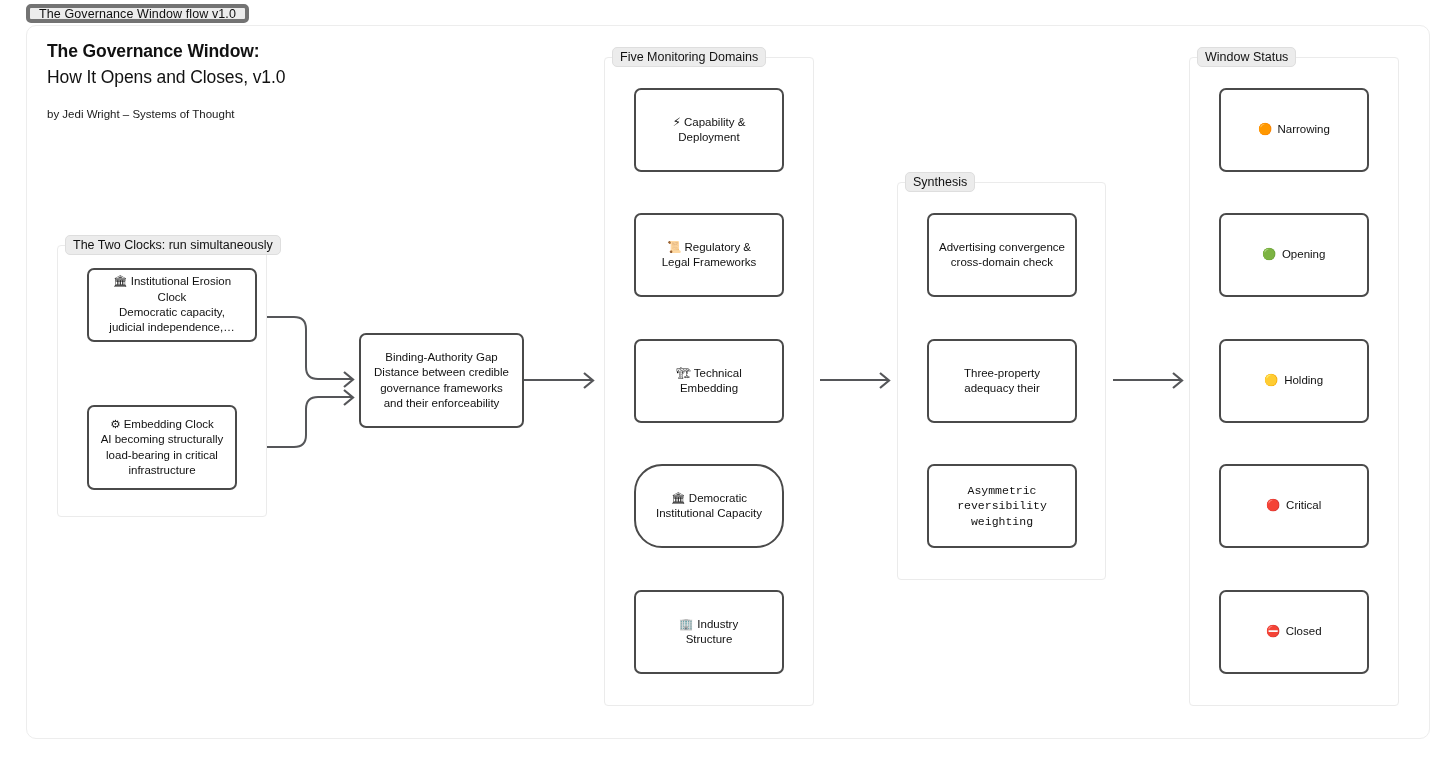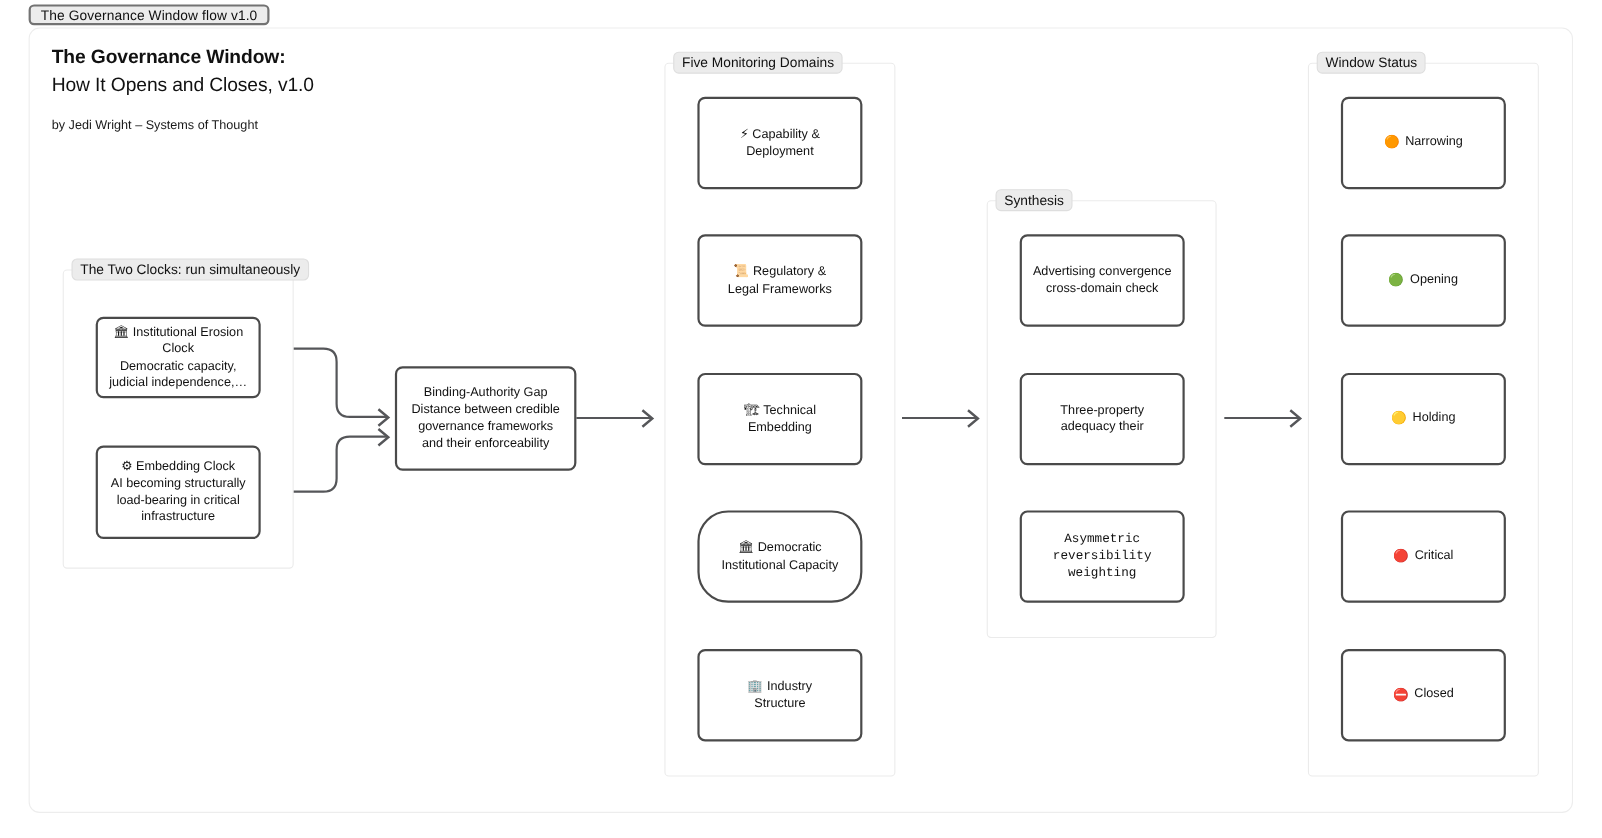--- a/index.html
+++ b/index.html
@@ -23,21 +23,21 @@
   
   .tab-pill {
     position: absolute;
     left: 26px;
     top: 4px;
     height: 19px;
     padding: 0 9px;
     display: flex;
     align-items: center;
     background: #ececec;
-    border: 2px solid #737373;
+    border: 4px solid #737373;
     border-radius: 5px;
     font-size: 12.5px;
     color: #0f0f0f;
     letter-spacing: 0.1px;
     white-space: nowrap;
     z-index: 20;
   }
 
   
   .canvas {
@@ -187,21 +187,21 @@
     <path class="edge-head" d="M 880,373 L 889,380.5 L 880,388"></path>
 
     <path class="edge-path" d="M 1113,380 L 1181,380"></path>
     <path class="edge-head" d="M 1173,373 L 1182,380.5 L 1173,388"></path>
   </svg>
 
   <div class="group" style="left:57px; top:245px; width:210px; height:272px;">
     <div class="group-label">The Two Clocks: run simultaneously</div>
   </div>
 
-  <div class="node" style="left:87px; top:288px; width:150px; height:74px;">
+  <div class="node" style="left:87px; top:268px; width:170px; height:74px;">
     <div class="node-text">
       <span class="emoji">🏛</span>
       <span>Institutional Erosion</span><br>
       <span>Clock</span><br>
       <span>Democratic capacity,</span><br>
       <span>judicial independence,…</span>
     </div>
   </div>
 
   <div class="node" style="left:87px; top:405px; width:150px; height:85px;">

